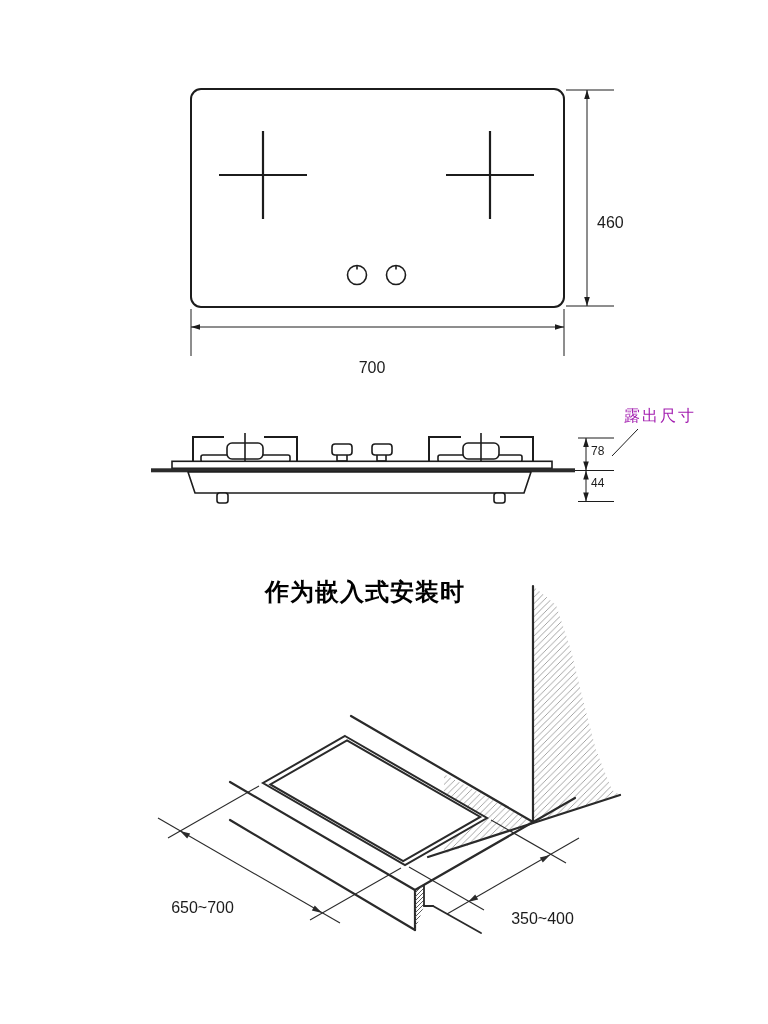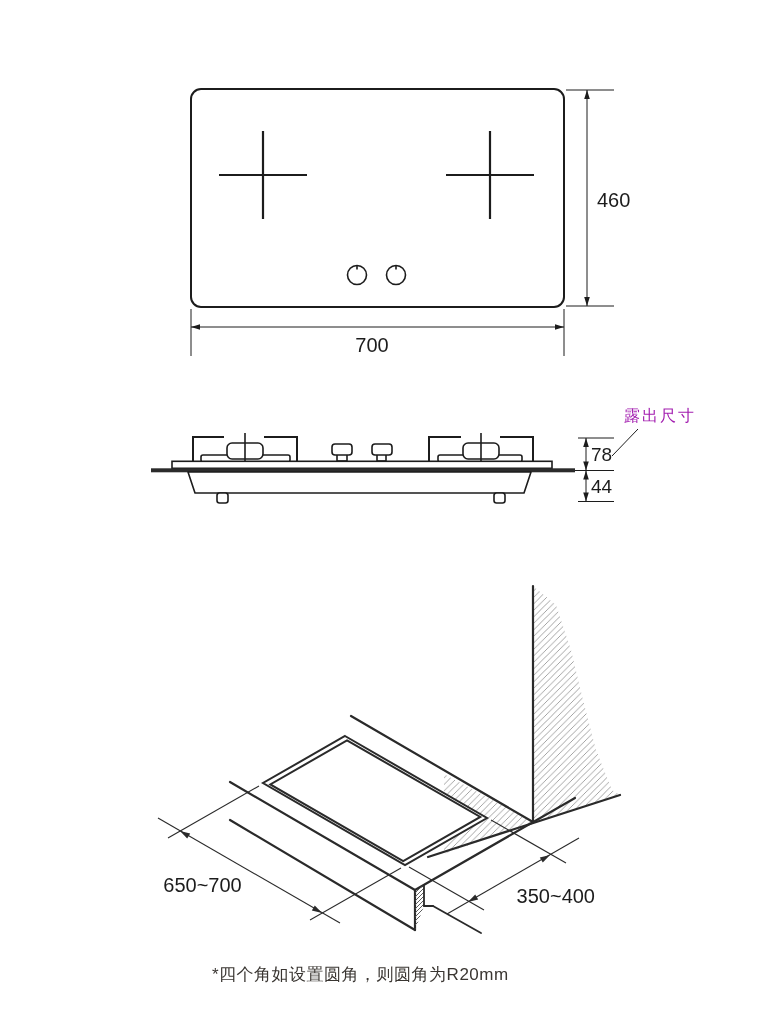--- a/index.html
+++ b/index.html
@@ -6,22 +6,22 @@
   #page{
     position:relative;
     width:768px;height:1024px;
     background:#ffffff;
     font-family:"Liberation Sans","DejaVu Sans",sans-serif;
     color:#1c1c1c;
     overflow:hidden;
   }
   #art{position:absolute;left:0;top:0;}
   .lbl{position:absolute;white-space:nowrap;color:#1c1c1c;}
-  .dim-num{font-size:20px;}
-  .dim-num-sm{font-size:19px;}
+  .dim-num{font-size:16px;margin-top:25px;}
+  .dim-num-sm{font-size:12px;}
   #title{
     left:125px;top:576px;width:480px;
     font-size:24px;font-weight:700;letter-spacing:1px;
     text-align:center;color:#000;
   }
   #note{
     left:212px;top:963px;
     font-size:17px;color:#3a3632;letter-spacing:0.5px;
   }
   #exposed{
@@ -182,20 +182,20 @@
   <div class="lbl dim-num" style="left:350px;top:334px;width:44px;text-align:center;">700</div>
 
   <div class="lbl dim-num" style="left:597px;top:189px;">460</div>
 
   <div class="lbl" id="exposed">露出尺寸</div>
 
   <div class="lbl dim-num-sm" style="left:591px;top:444px;">78</div>
 
   <div class="lbl dim-num-sm" style="left:591px;top:476px;">44</div>
 
+  <div class="lbl" id="title">作为嵌入式安装时</div>
 
   <div class="lbl dim-num" style="left:150px;top:874px;width:105px;text-align:center;">650~700</div>
 
-  <div class="lbl dim-num" style="left:490px;top:885px;width:105px;text-align:right;">350~400</div>
-
-  <div class="lbl" id="note">*四个角如设置圆角，则圆角为R20mm</div>
+  <div class="lbl dim-num" style="left:490px;top:885px;width:105px;text-align:center;">350~400</div>
+
 
 </div>
 
 </body></html>

